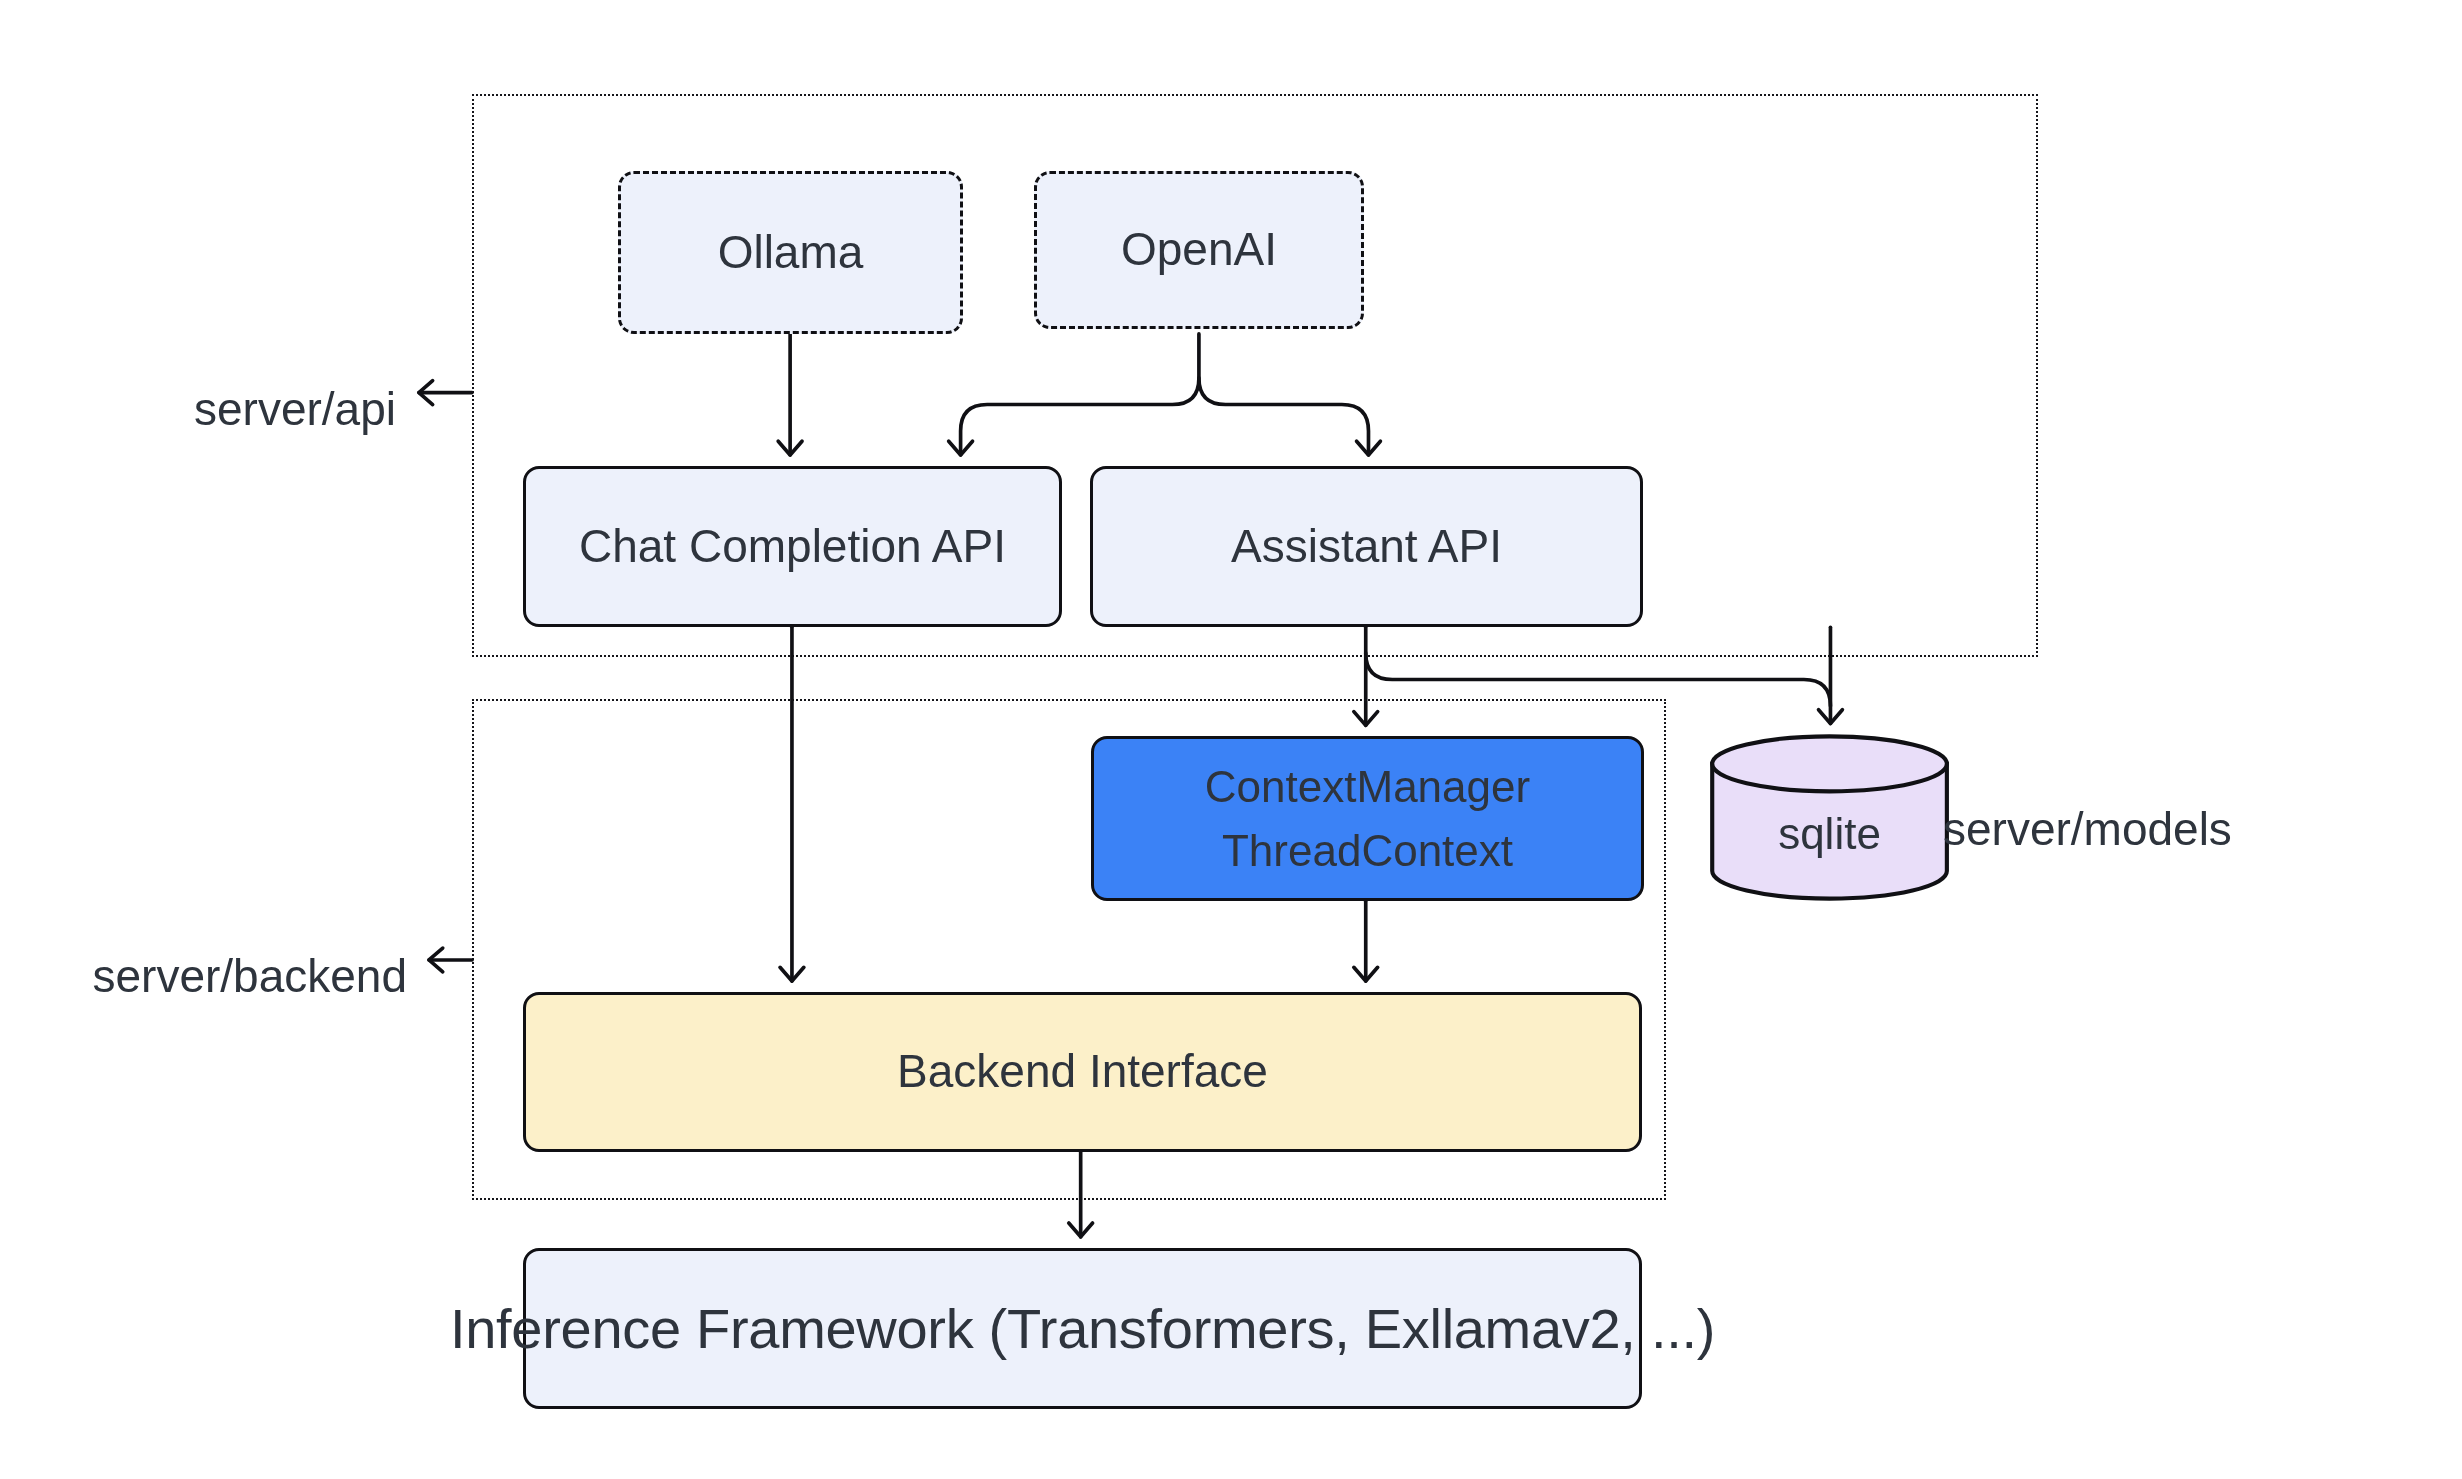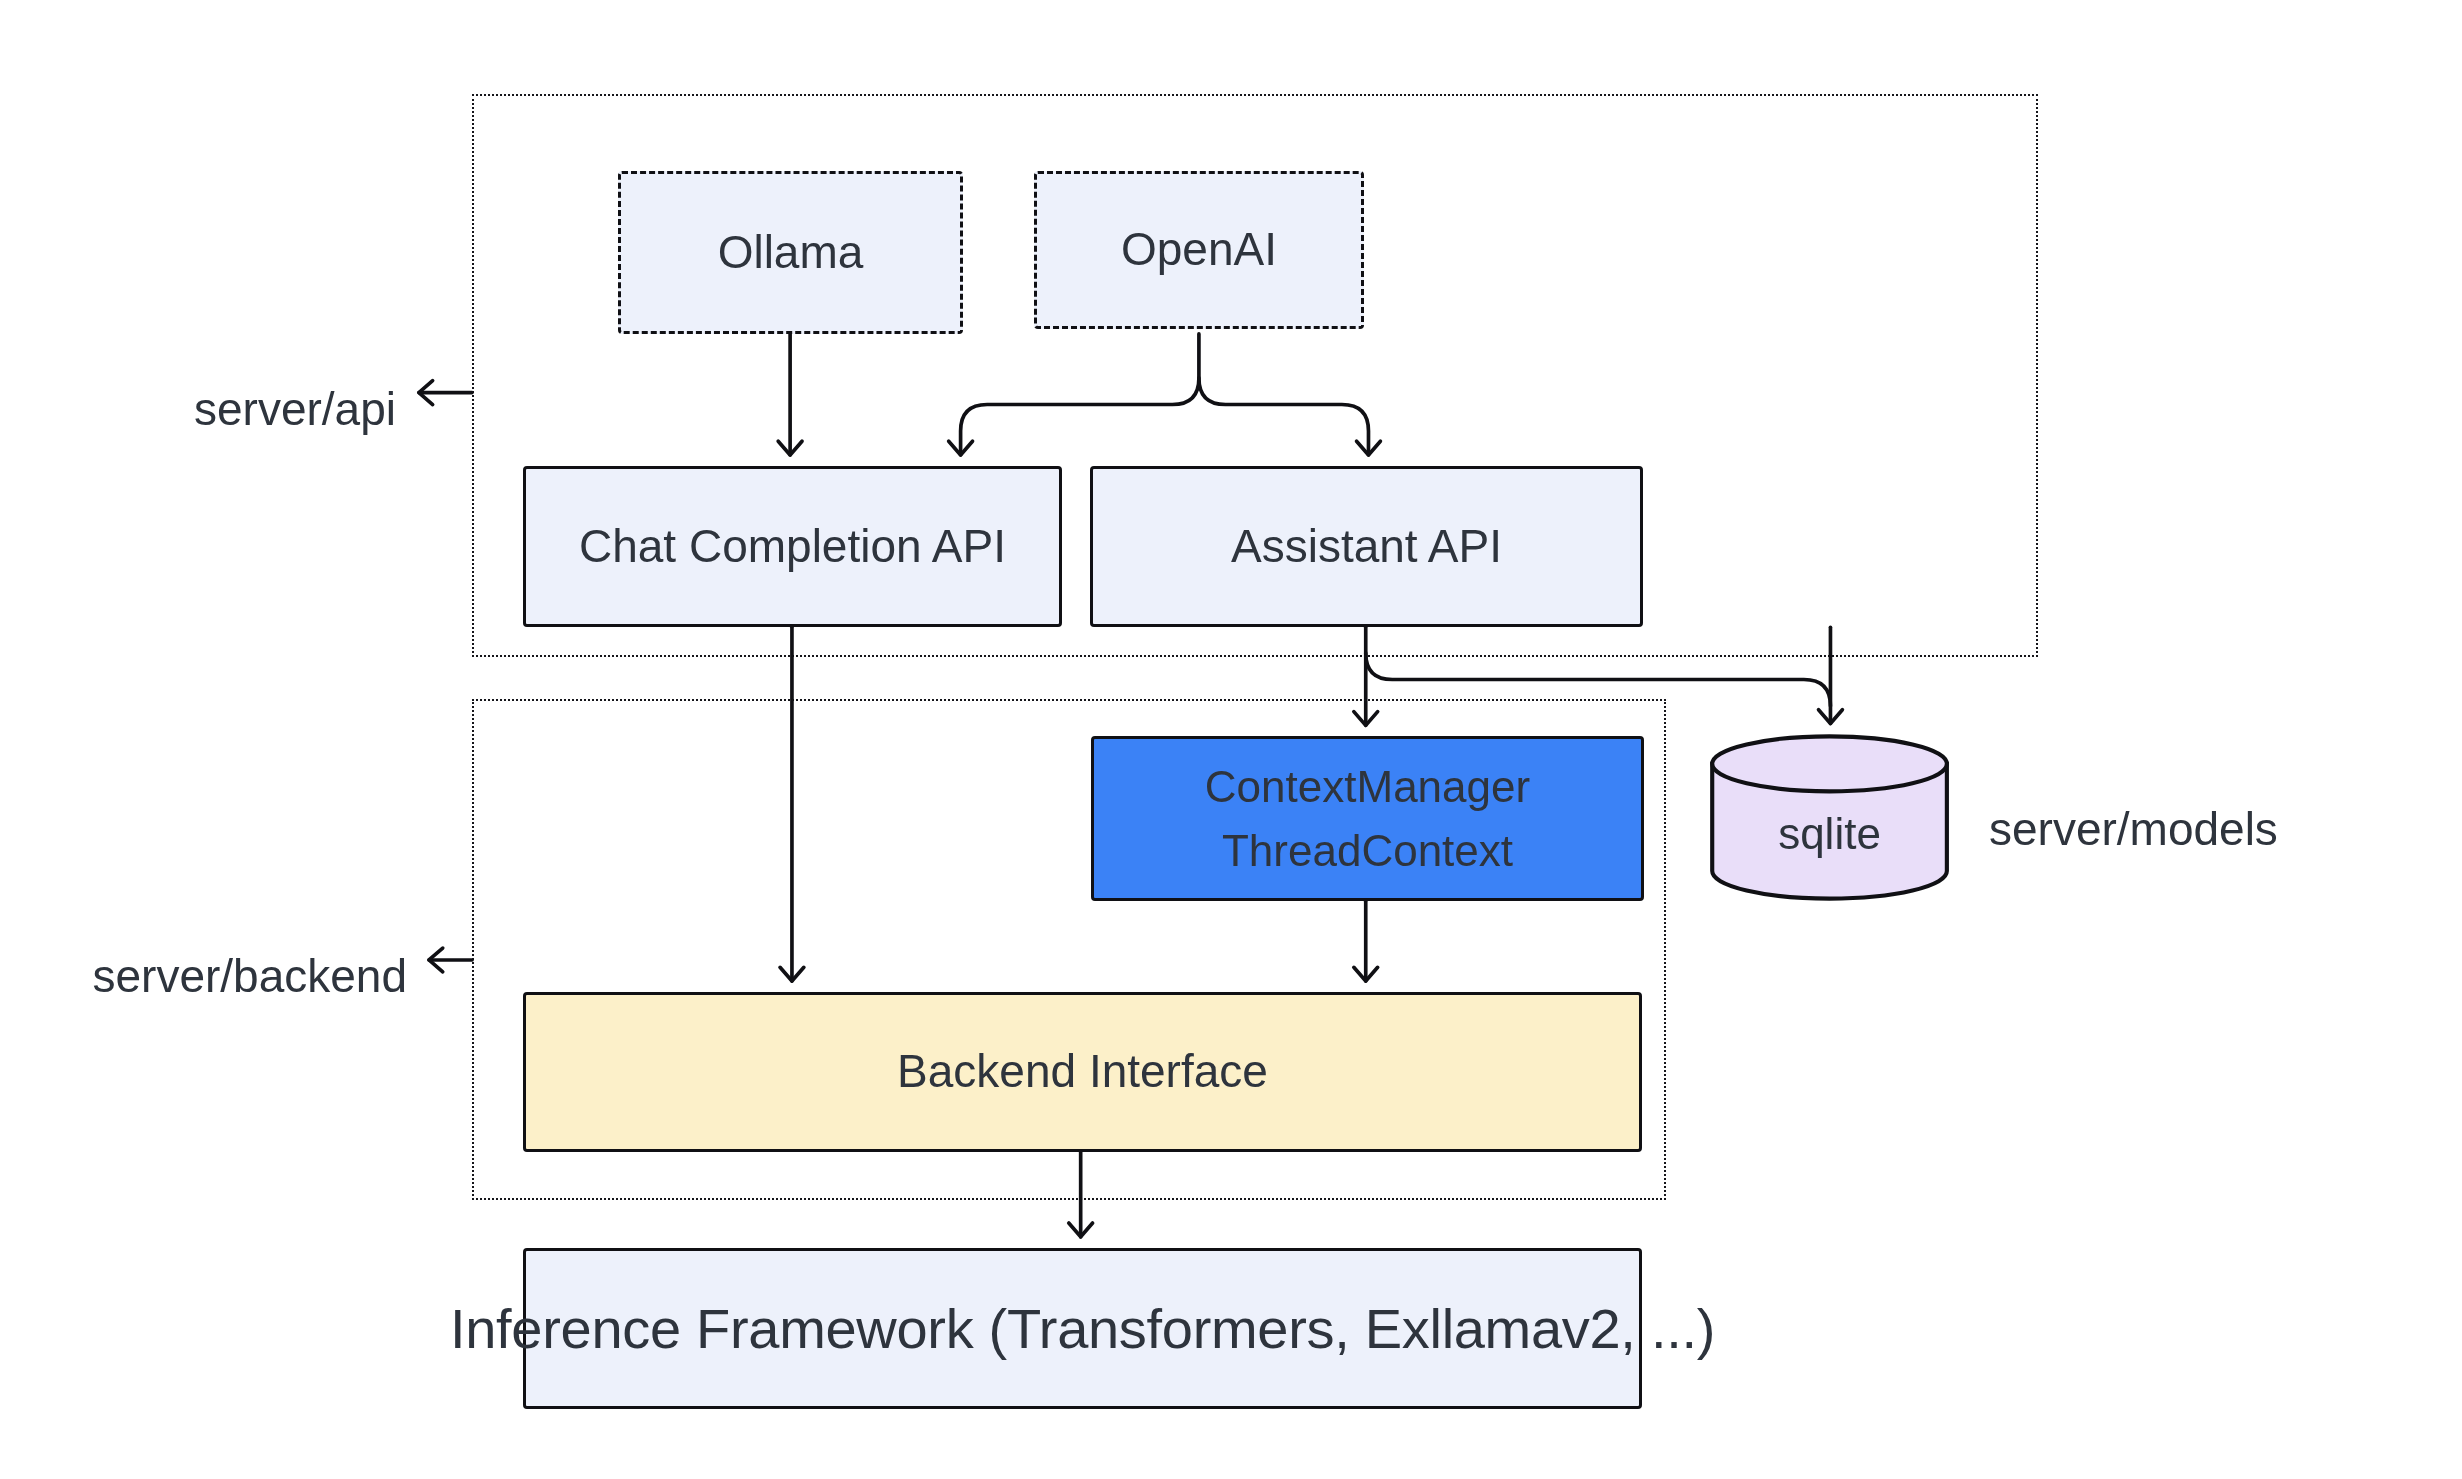--- a/index.html
+++ b/index.html
@@ -30,21 +30,21 @@
     height: 1480px;
   }
   .node {
     position: absolute;
     box-sizing: border-box;
     display: flex;
     flex-direction: column;
     align-items: center;
     justify-content: center;
     border: 3.2px solid #101014;
-    border-radius: 4px;
+    border-radius: 16px;
     font-size: 46px;
     line-height: 1.25;
     text-align: center;
     white-space: nowrap;
     color: #2e343d;
   }
   .node--dashed { border-style: dashed; }
   .node--blue   { background: #edf1fb; }
   .node--green  { background: #3b82f6; }
   .node--yellow { background: #fcf0c9; }
@@ -143,16 +143,16 @@
   <div class="node node--blue node--inference" style="left:523px; top:1248px; width:1119px; height:161px;">
     <span>Inference Framework (Transformers, Exllamav2, ...)</span>
   </div>
 
   <div class="db-label">sqlite</div>
 
   <div class="side-label side-label--right" style="left:92px; top:366px; width:304px;">server/api</div>
 
   <div class="side-label side-label--right" style="left:92px; top:933px; width:315px;">server/backend</div>
 
-  <div class="side-label" style="left:1989px; top:803px;">server/models</div>
+  <div class="side-label" style="left:1943px; top:803px;">server/models</div>
 
 </div>
 
 
 </body></html>

